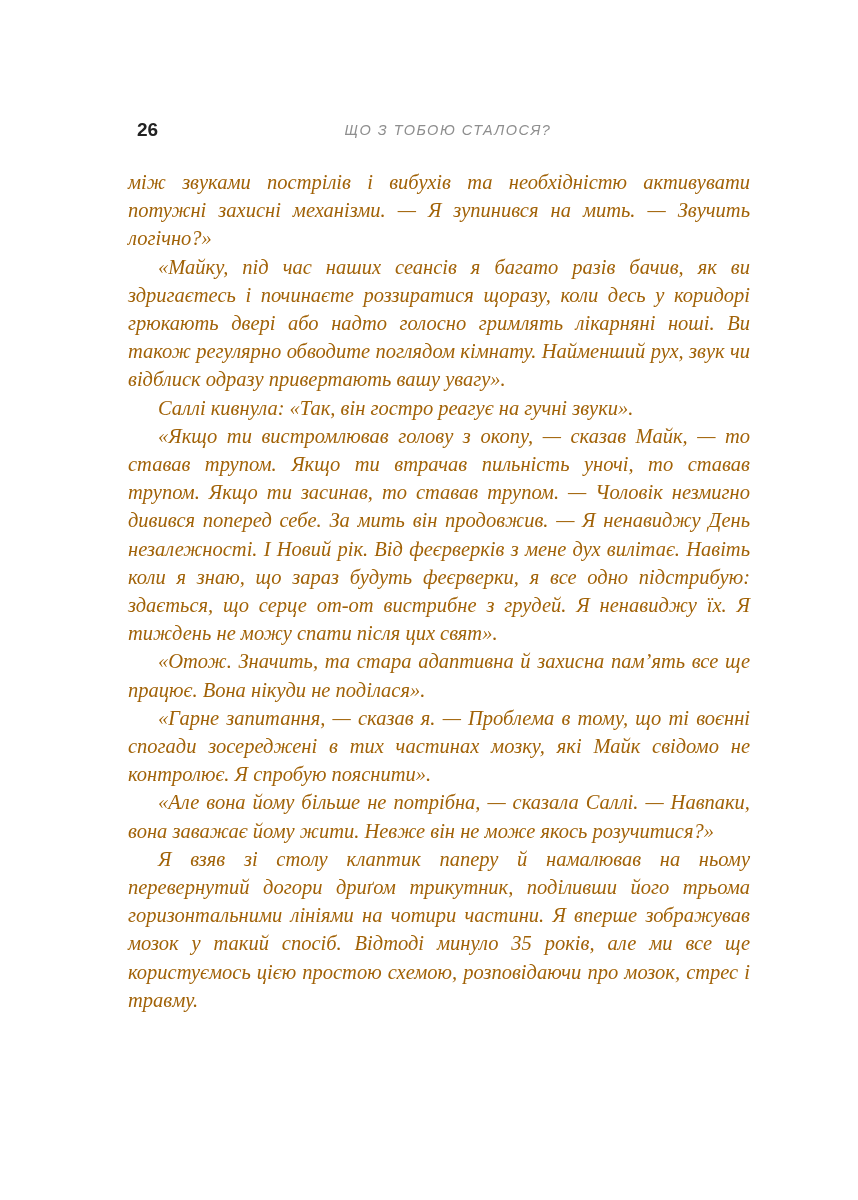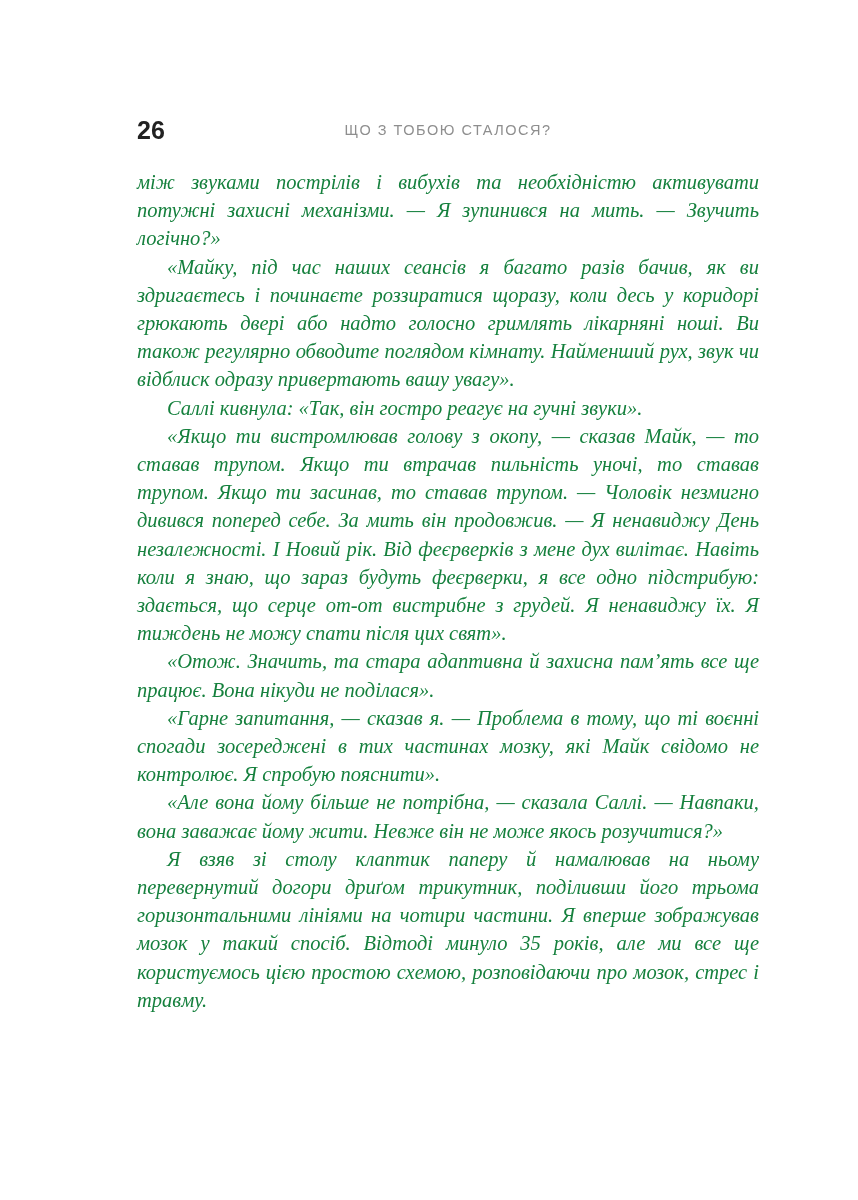--- a/index.html
+++ b/index.html
@@ -22,47 +22,48 @@
     left: 137px;
     width: 622px;
     height: 24px;
   }
   .page-number {
     position: absolute;
     left: 0;
     top: 0;
     font-family: "Liberation Sans", sans-serif;
     font-weight: 700;
-    font-size: 25px;
+    font-size: 19px;
     color: #222222;
     line-height: 24px;
   }
   .header-title {
     position: absolute;
     left: 0;
     right: 0;
     top: 2px;
     text-align: center;
     font-family: "Liberation Sans", sans-serif;
     font-size: 14.5px;
     letter-spacing: 1.5px;
     color: #8e8e8e;
     line-height: 20px;
     text-transform: uppercase;
+    font-style: italic;
   }
   .body-text {
     position: absolute;
     top: 168px;
-    left: 137px;
+    left: 128px;
     width: 622px;
     font-family: "Liberation Serif", "DejaVu Serif", serif;
     font-style: italic;
     font-size: 20.5px;
     line-height: 28.2px;
-    color: #15803d;
+    color: #a16207;
     text-align: justify;
   }
   .body-text p {
     margin: 0;
     padding: 0;
     hyphens: auto;
     -webkit-hyphens: auto;
   }
   .body-text p.indented {
     text-indent: 30px;

